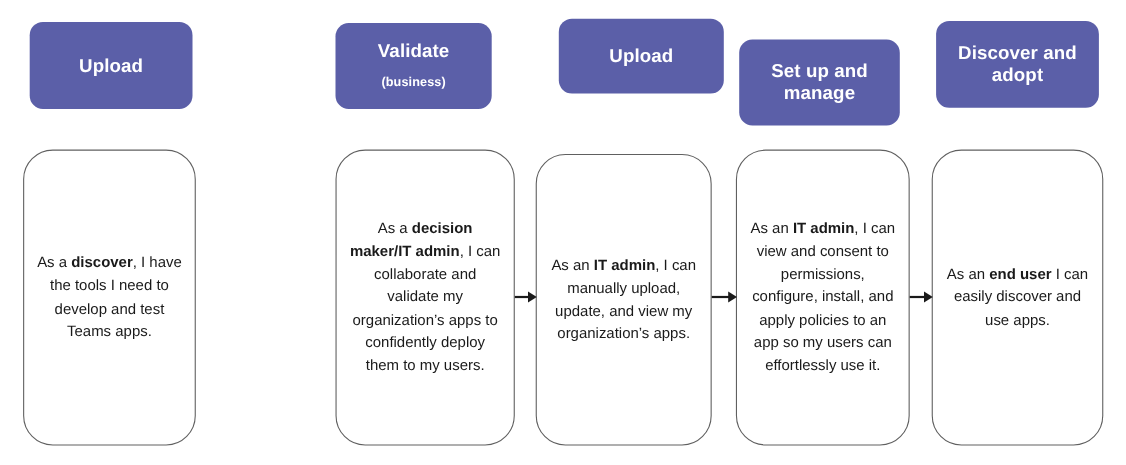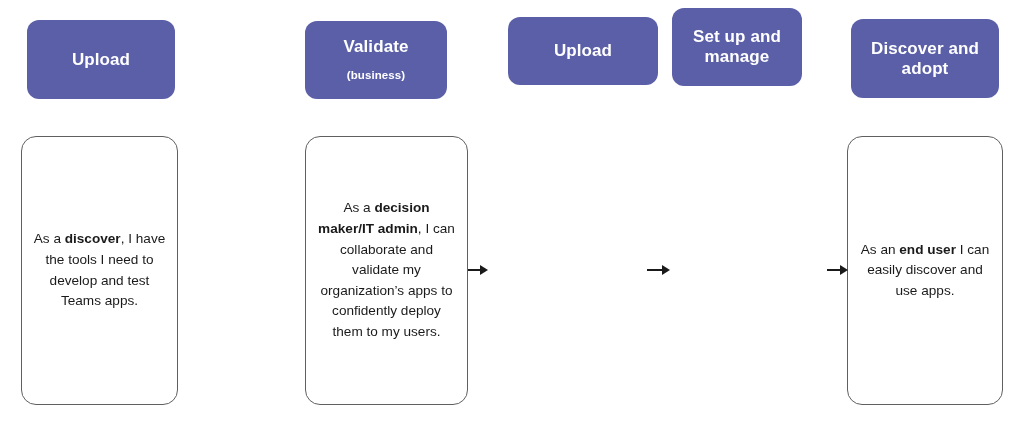--- a/index.html
+++ b/index.html
@@ -47,21 +47,21 @@
     margin-top: 12px;
     letter-spacing: .1px;
   }
 
   
   .persona-card {
     position: absolute;
     box-sizing: border-box;
     background: #ffffff;
     border: 1px solid #606060;
-    border-radius: 15px;
+    border-radius: 27px;
     display: flex;
     align-items: center;
     justify-content: flex-start;
     padding: 8px 10px;
   }
   .persona-card .card-text {
     font-size: 13.6px;
     color: #1a1a1a;
     text-align: center;
     line-height: 1.52;
@@ -105,41 +105,51 @@
 
   <div class="stage-header" style="left:305px; top:21px; width:142px; height:78px;">
     <span class="title">Validate</span>
     <span class="subtitle">(business)</span>
   </div>
 
   <div class="stage-header" style="left:508px; top:17px; width:150px; height:68px;">
     <span class="title">Upload</span>
   </div>
 
-  <div class="stage-header" style="left:672px; top:8px; width:130px; height:78px;">
+  <div class="stage-header" style="left:672px; top:36px; width:146px; height:78px;">
     <span class="title">Set up and manage</span>
   </div>
 
   <div class="stage-header" style="left:851px; top:19px; width:148px; height:79px;">
     <span class="title">Discover and adopt</span>
   </div>
 
   <div class="persona-card" style="left:21px; top:136px; width:157px; height:269px;">
     <div class="card-text">
       <span>As a </span><b>discover</b><span>, I have the tools I need to develop and test Teams apps.</span>
     </div>
   </div>
 
   <div class="persona-card" style="left:305px; top:136px; width:163px; height:269px;">
     <div class="card-text">
       <span>As a </span><b>decision maker/IT admin</b><span>, I can collaborate and validate my organization’s apps to confidently deploy them to my users.</span>
     </div>
   </div>
 
+  <div class="persona-card" style="left:487px; top:140px; width:160px; height:265px;">
+    <div class="card-text">
+      <span>As an </span><b>IT admin</b><span>, I can manually upload, update, and view my organization’s apps.</span>
+    </div>
+  </div>
 
+  <div class="persona-card" style="left:669px; top:136px; width:158px; height:269px;">
+    <div class="card-text">
+      <span>As an </span><b>IT admin</b><span>, I can view and consent to permissions, configure, install, and apply policies to an app so my users can effortlessly use it.</span>
+    </div>
+  </div>
 
   <div class="persona-card" style="left:847px; top:136px; width:156px; height:269px;">
     <div class="card-text">
       <span>As an </span><b>end user</b><span> I can easily discover and use apps.</span>
     </div>
   </div>
 
   <div class="connector" style="left:468px; top:264px; width:20px;">
     <span class="shaft" style="width:13px;"></span>
     <span class="head" style="left:12px;"></span>

